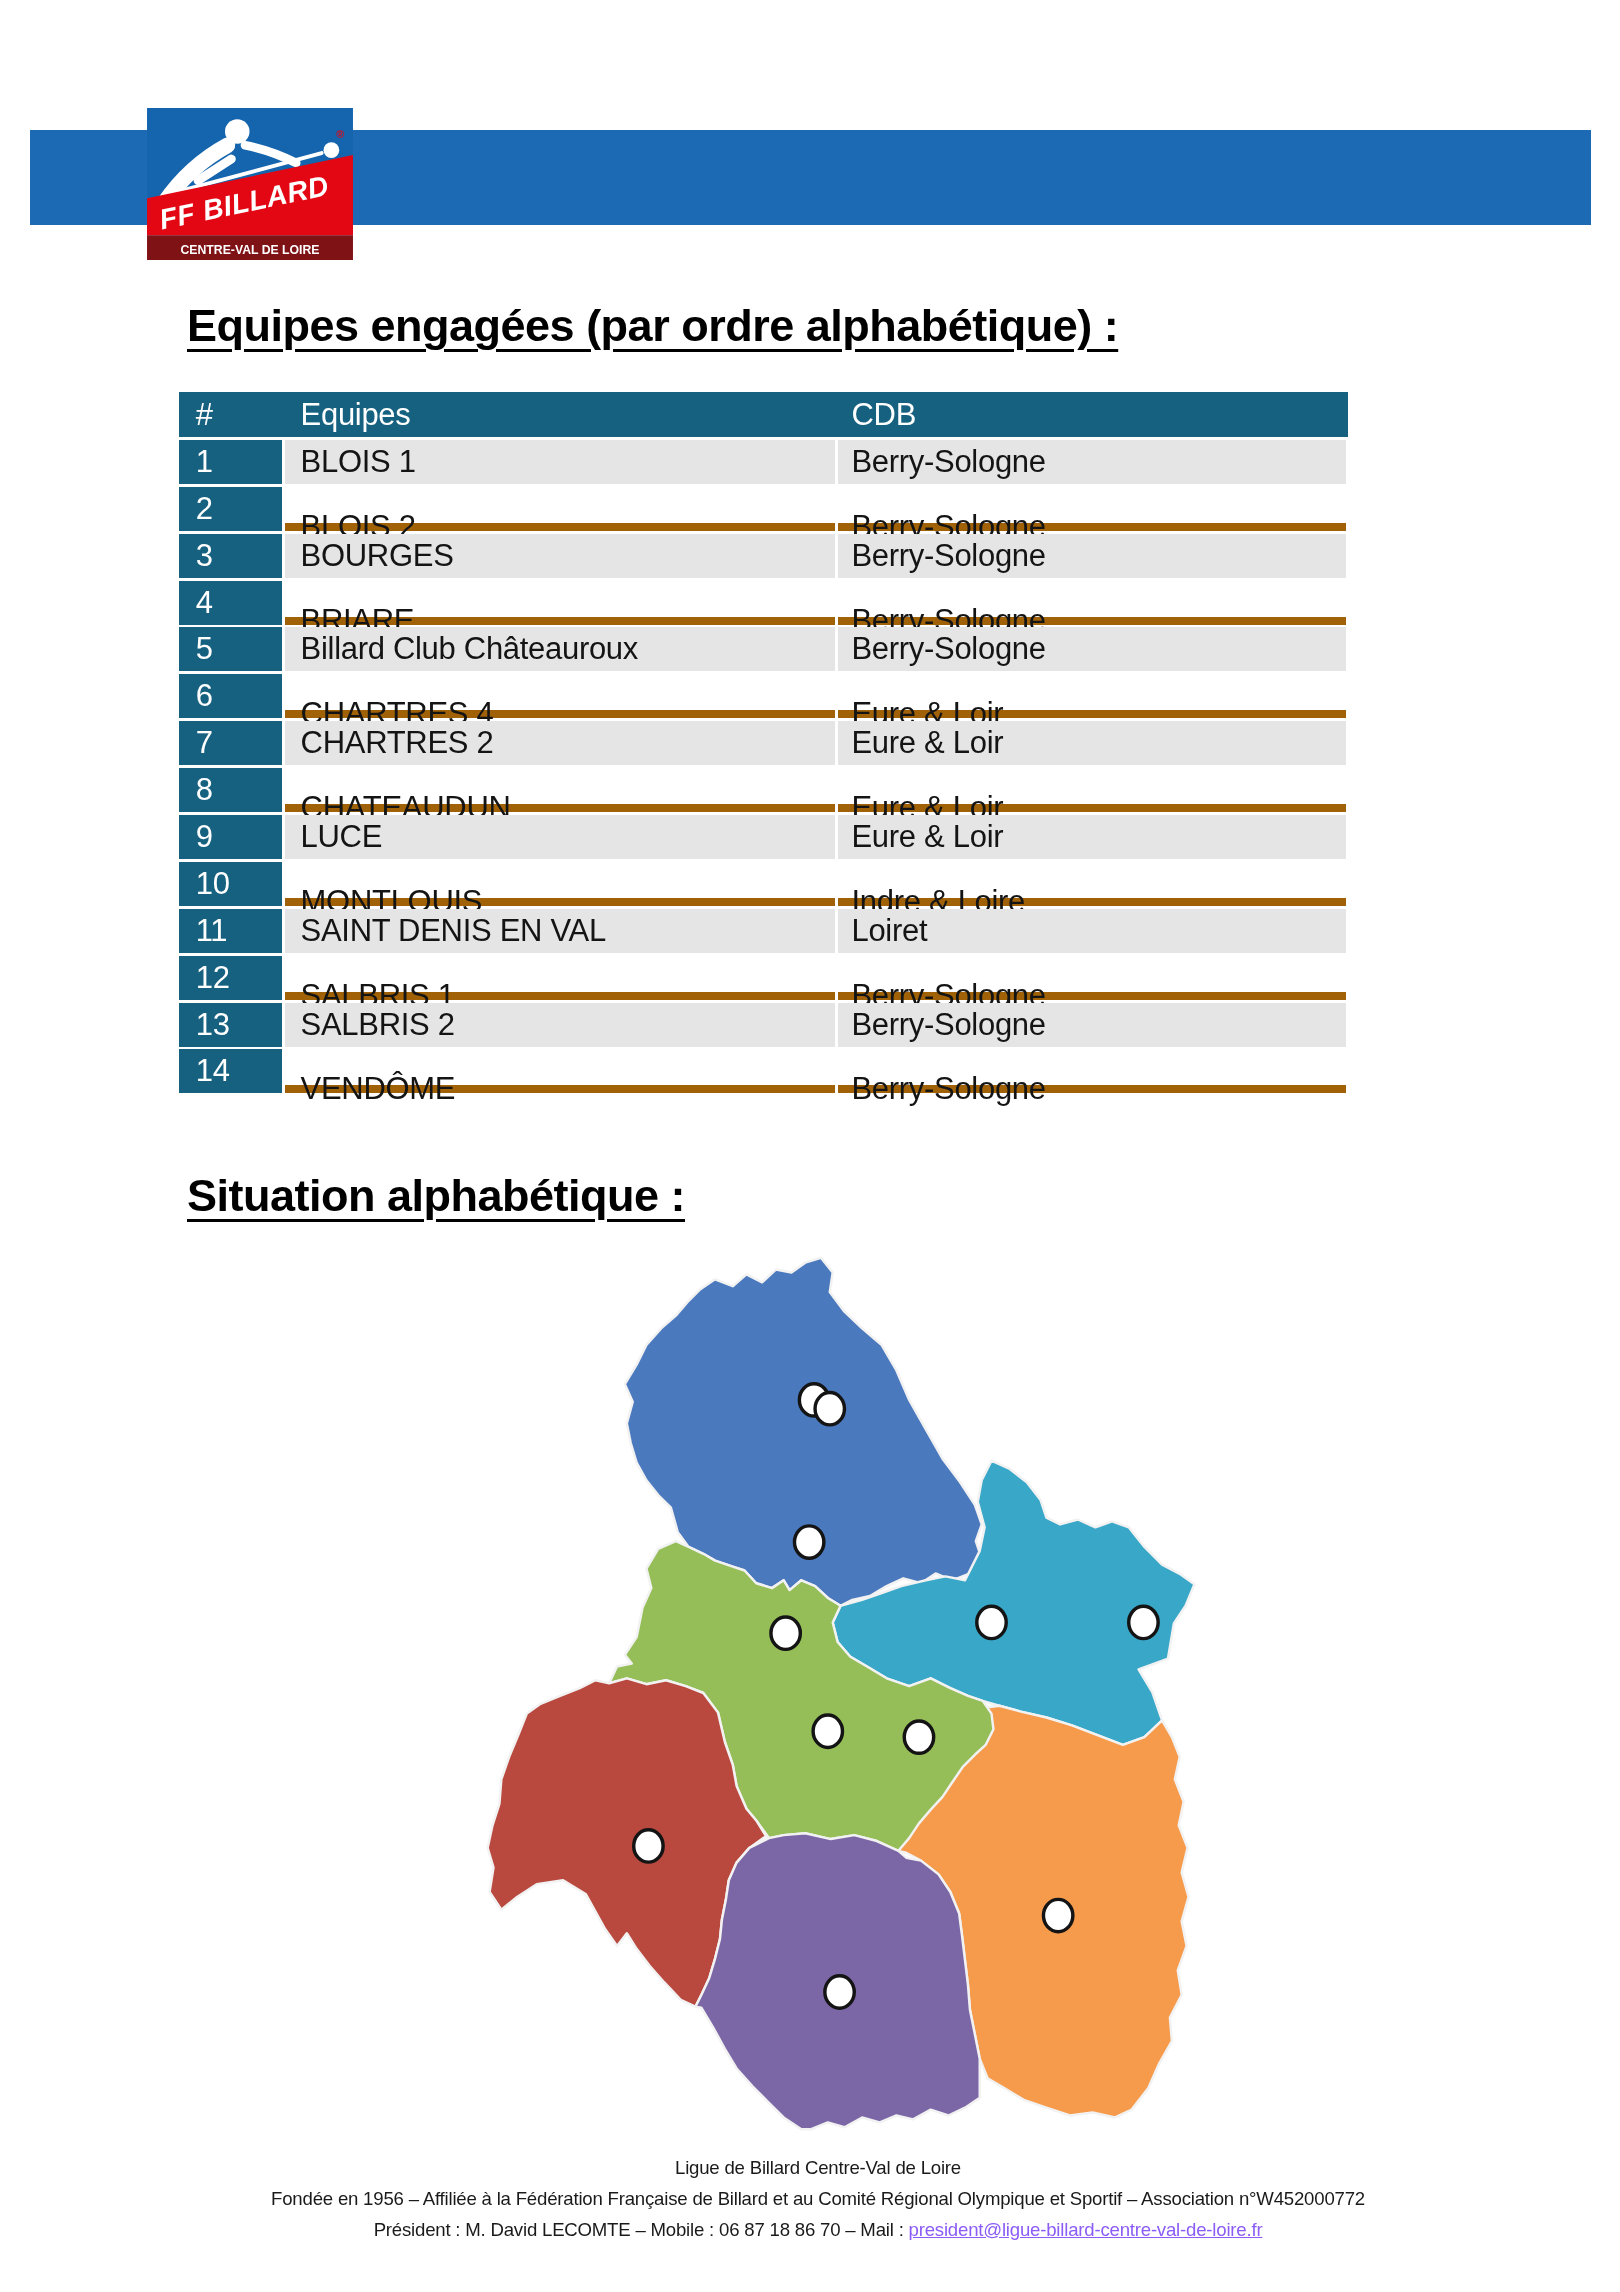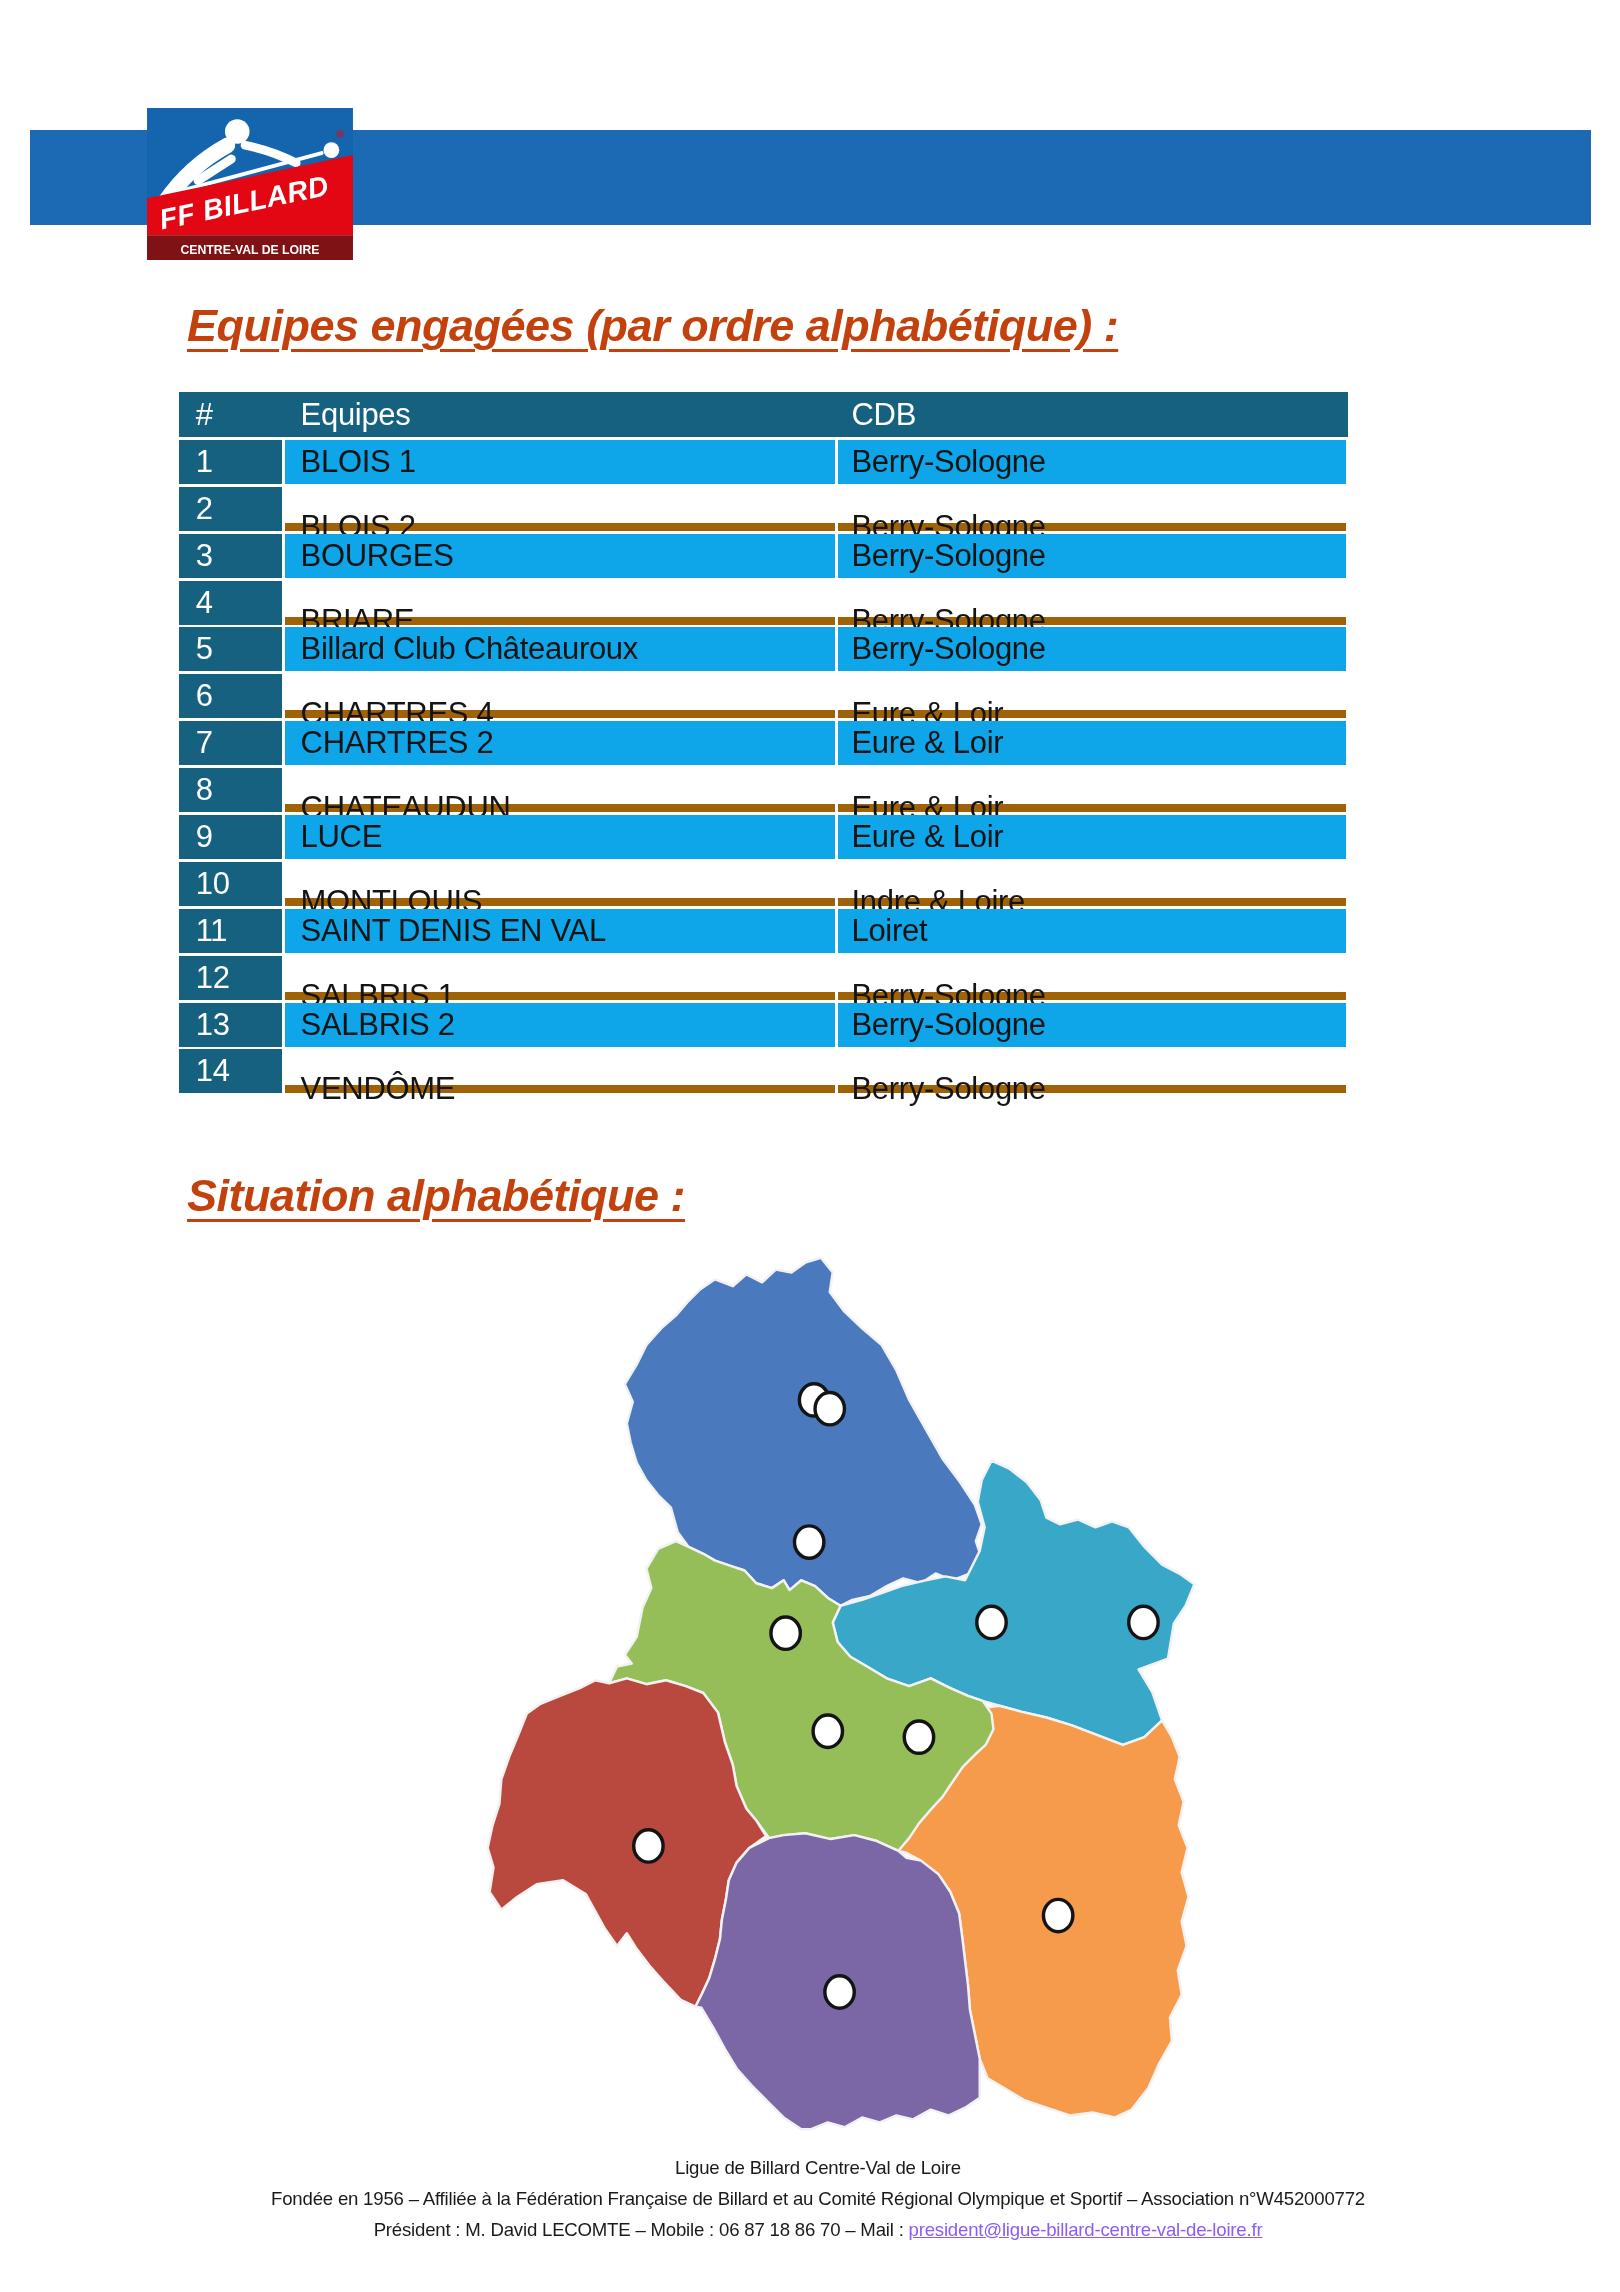--- a/index.html
+++ b/index.html
@@ -5,35 +5,35 @@
   * { margin:0; padding:0; box-sizing:border-box; }
   body { background:#ffffff; font-family:"Liberation Sans","DejaVu Sans",sans-serif; }
   .page { position:relative; width:1620px; height:2293px; background:#ffffff; overflow:hidden; }
 
   .top-band { position:absolute; left:30px; top:130px; width:1561px; height:95px; background:#1D6AB4; }
 
   .logo { position:absolute; left:147px; top:108px; width:206px; height:152px; }
   .logo svg { display:block; }
 
   .heading { position:absolute; left:187px; font-weight:700; font-size:45px; letter-spacing:-0.5px;
-             color:#c2410c; text-decoration:underline; text-decoration-thickness:2.9px; text-underline-offset:7.8px;
-             white-space:nowrap;font-style:italic; }
+             color:#000000; text-decoration:underline; text-decoration-thickness:2.9px; text-underline-offset:7.8px;
+             white-space:nowrap; }
   .heading.h1 { top:300px; }
   .heading.h2 { top:1170px; }
 
   .tbl { position:absolute; left:179px; top:392px; width:1169px; font-size:31px; letter-spacing:-0.3px; }
   .thead { display:flex; height:45px; background:#16617F; color:#ffffff; align-items:center; }
   .trow  { display:flex; height:44px; margin-top:2.9px; align-items:stretch; }
   .c-num { width:103px; display:flex; align-items:center; padding-left:16.7px; }
   .c-eq  { width:550px; display:flex; align-items:center; padding-left:15.7px; margin-left:2.9px; }
   .c-cdb { width:508px; display:flex; align-items:center; padding-left:13.7px; margin-left:2.9px; }
   .thead .c-eq, .thead .c-cdb { margin-left:2.9px; background:transparent; }
   .trow .c-num { background:#16617F; color:#ffffff; }
   .trow .c-eq, .trow .c-cdb { color:#141414; }
-  .trow.r-dark .c-eq, .trow.r-dark .c-cdb { background:#0ea5e9; }
+  .trow.r-dark .c-eq, .trow.r-dark .c-cdb { background:#e5e5e5; }
   .trow.r-light .c-eq, .trow.r-light .c-cdb { background:#a16207;margin-top:36px; }
 
   .map { position:absolute; left:470px; top:1245px; width:745px; height:897px; }
   .map path { stroke:#f2f2f2; stroke-width:2.5; stroke-linejoin:round; }
   .map .marker { fill:#ffffff; stroke:#141414; stroke-width:3.5; }
 
   .footer { position:absolute; left:8px; top:2152px; width:1620px; text-align:center;
             font-size:18.6px; line-height:31px; color:#1a1a1a; letter-spacing:-0.2px; }
   .footer a, .footer .link { color:#8b5cf6; text-decoration:underline; cursor:pointer; }
 </style>

